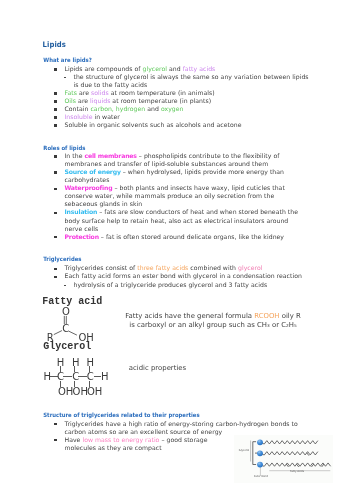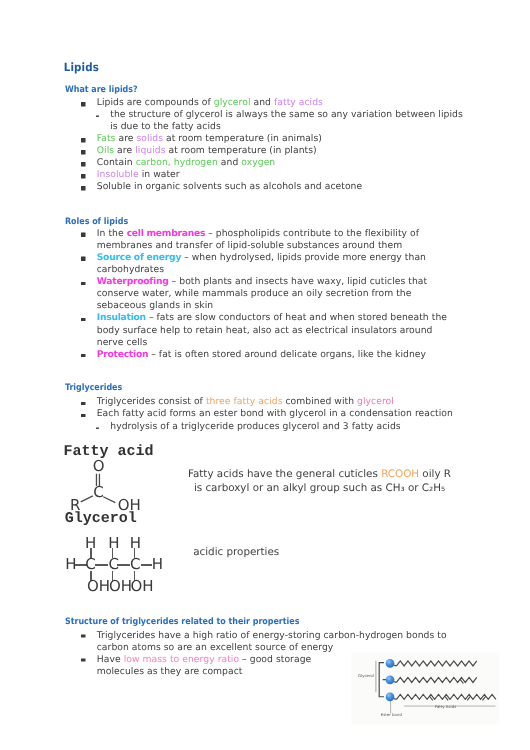--- a/index.html
+++ b/index.html
@@ -135,21 +135,21 @@
   <div class="atom" style="left:43.5px;top:371.8px;">H</div>
   <div class="atom" style="left:56.9px;top:371.8px;">C</div>
   <div class="atom" style="left:72.3px;top:371.8px;">C</div>
   <div class="atom" style="left:86.7px;top:371.8px;">C</div>
   <div class="atom" style="left:101.1px;top:371.8px;">H</div>
   <div class="atom" style="left:58.0px;top:386.8px;">OH</div>
   <div class="atom" style="left:72.6px;top:386.8px;">OH</div>
   <div class="atom" style="left:87.0px;top:386.8px;">OH</div>
 
   <div class="para p1" style="left:115px;top:312.2px;width:196px;text-align:center;">
-    <span>Fatty acids have the general cuticles </span><span class="rcooh">RCOOH</span><span> oily R</span><br>
+    <span>Fatty acids have the general formula </span><span class="rcooh">RCOOH</span><span> oily R</span><br>
     <span>is carboxyl or an alkyl group such as CH₃ or C₂H₅</span>
   </div>
   <div class="para p2" style="left:128.8px;top:357.2px;width:185px;">
     <br>
     <span>acidic properties</span>
   </div>
 
   <div class="tg-img" style="left:233.5px;top:434.5px;width:99px;height:48.5px;">
     <svg width="99" height="49" viewBox="0 0 99 49" id="tgsvg">
       <defs>

